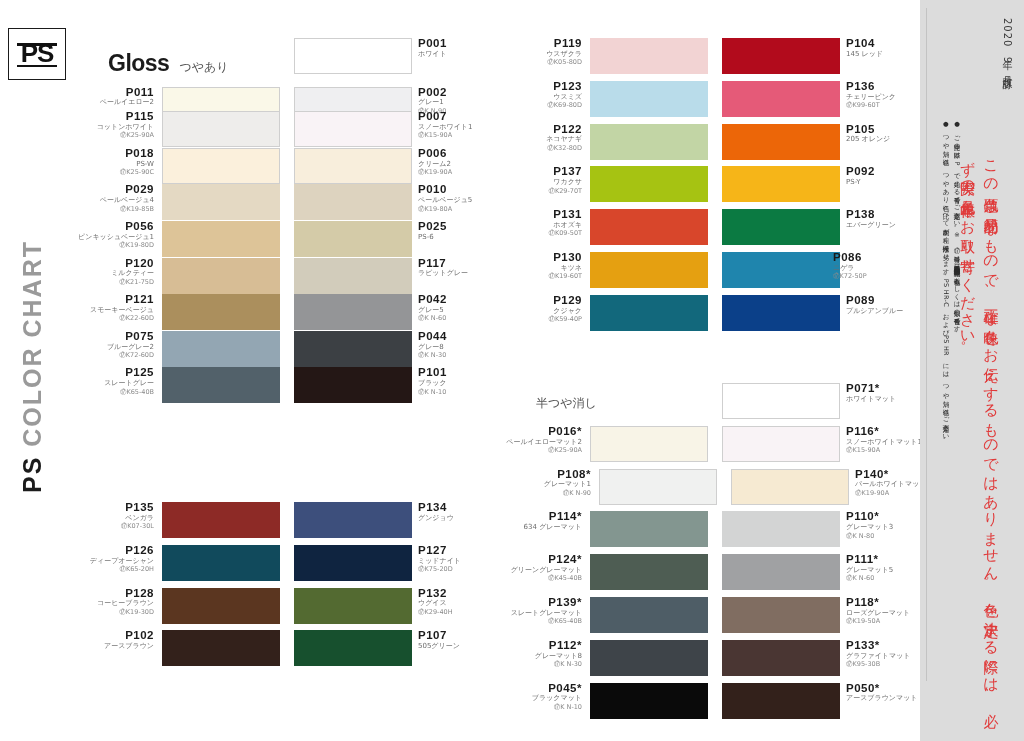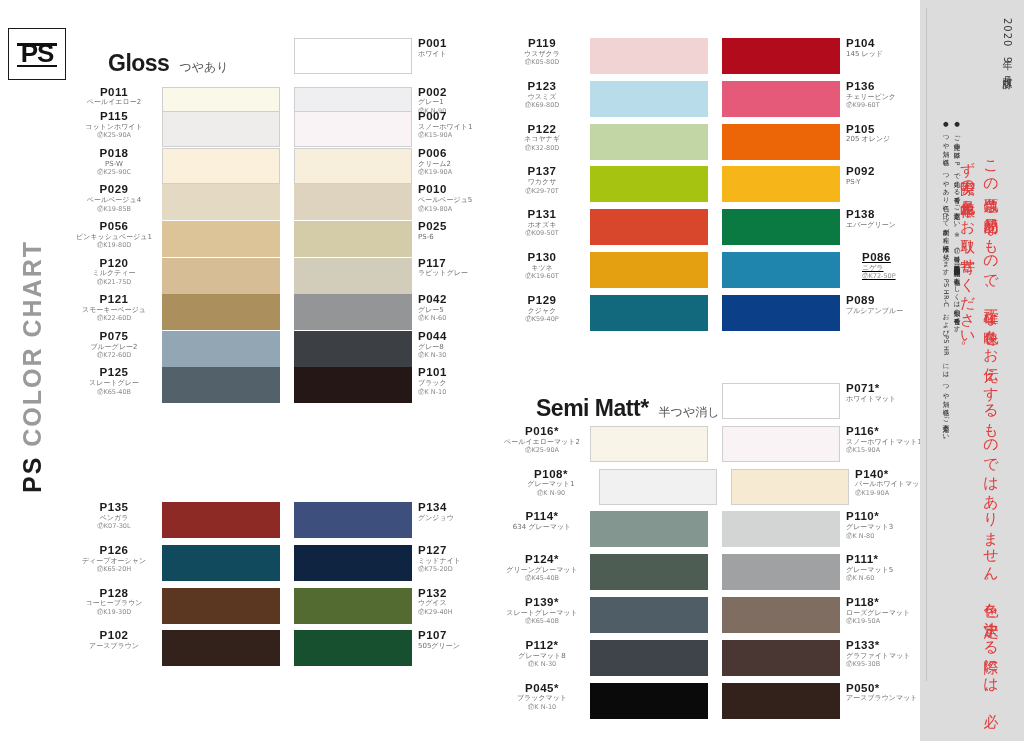--- a/index.html
+++ b/index.html
@@ -82,21 +82,21 @@
   .sect-head .jp{font-size:12px;color:#555;font-family:"DejaVu Sans",sans-serif;}
 
   
   .row{position:absolute;height:36px;}
   .sw{
     position:absolute;top:0;width:118px;height:36px;
     box-sizing:border-box;
   }
   .sw.bordered{border:1px solid #cfcfcf;}
   .lbl{position:absolute;top:-1px;width:80px;line-height:1.12;}
-  .lbl.left{text-align:center;}
+  .lbl.left{text-align:right;}
   .lbl.right{text-align:left;}
   .lbl .code{
     display:block;font-size:11.5px;font-weight:bold;color:#1b1b1b;
     letter-spacing:0.5px;white-space:nowrap;
   }
   .lbl .jp{
     display:block;font-size:7px;color:#6d6d6d;letter-spacing:0px;
     font-family:"DejaVu Sans",sans-serif;white-space:nowrap;margin-top:1px;
   }
   .lbl .ref{
@@ -380,21 +380,21 @@
           </div>
         </div>
         <div class="row" style="left: 0px; top: 214px; width: 428px;">
           <div class="lbl left" style="left: 2px;">
             <span class="code">P130</span>
             <span class="jp">キツネ</span>
             <span class="ref">⑰K19-60T</span>
           </div>
           <div class="sw" style="background: rgb(229, 160, 17); left: 90px;"></div>
           <div class="sw" style="background: rgb(31, 133, 173); left: 222px;"></div>
-          <div class="lbl right" style="left: 362px; text-decoration: underline;">
+          <div class="lbl right" style="left: 333px;">
             <span class="code">P086</span>
             <span class="jp">ニゲラ</span>
             <span class="ref">⑰K72-50P</span>
           </div>
         </div>
         <div class="row" style="left: 0px; top: 256.8px; width: 428px;">
           <div class="lbl left" style="left: 2px;">
             <span class="code">P129</span>
             <span class="jp">クジャク</span>
             <span class="ref">⑰K59-40P</span>
@@ -402,21 +402,20 @@
           <div class="sw" style="background: rgb(18, 104, 124); left: 90px;"></div>
           <div class="sw" style="background: rgb(11, 64, 137); left: 222px;"></div>
           <div class="lbl right" style="left: 346px;">
             <span class="code">P089</span>
             <span class="jp">プルシアンブルー</span>
           </div>
         </div>
       </div>
       <div class="group" style="left: 428px; top: 383px; width: 428px;">
         <div class="sect-head" style="left: 36px; top: 12px;">
-          <span class="en">Semi Matt*</span>
           <span class="jp">半つや消し</span>
         </div>
         <div class="row" style="left: 0px; top: 0px; width: 428px;">
           <div class="sw bordered" style="background: rgb(255, 255, 255); left: 222px;"></div>
           <div class="lbl right" style="left: 346px;">
             <span class="code">P071*</span>
             <span class="jp">ホワイトマット</span>
           </div>
         </div>
         <div class="row" style="left: 0px; top: 42.8px; width: 428px;">

